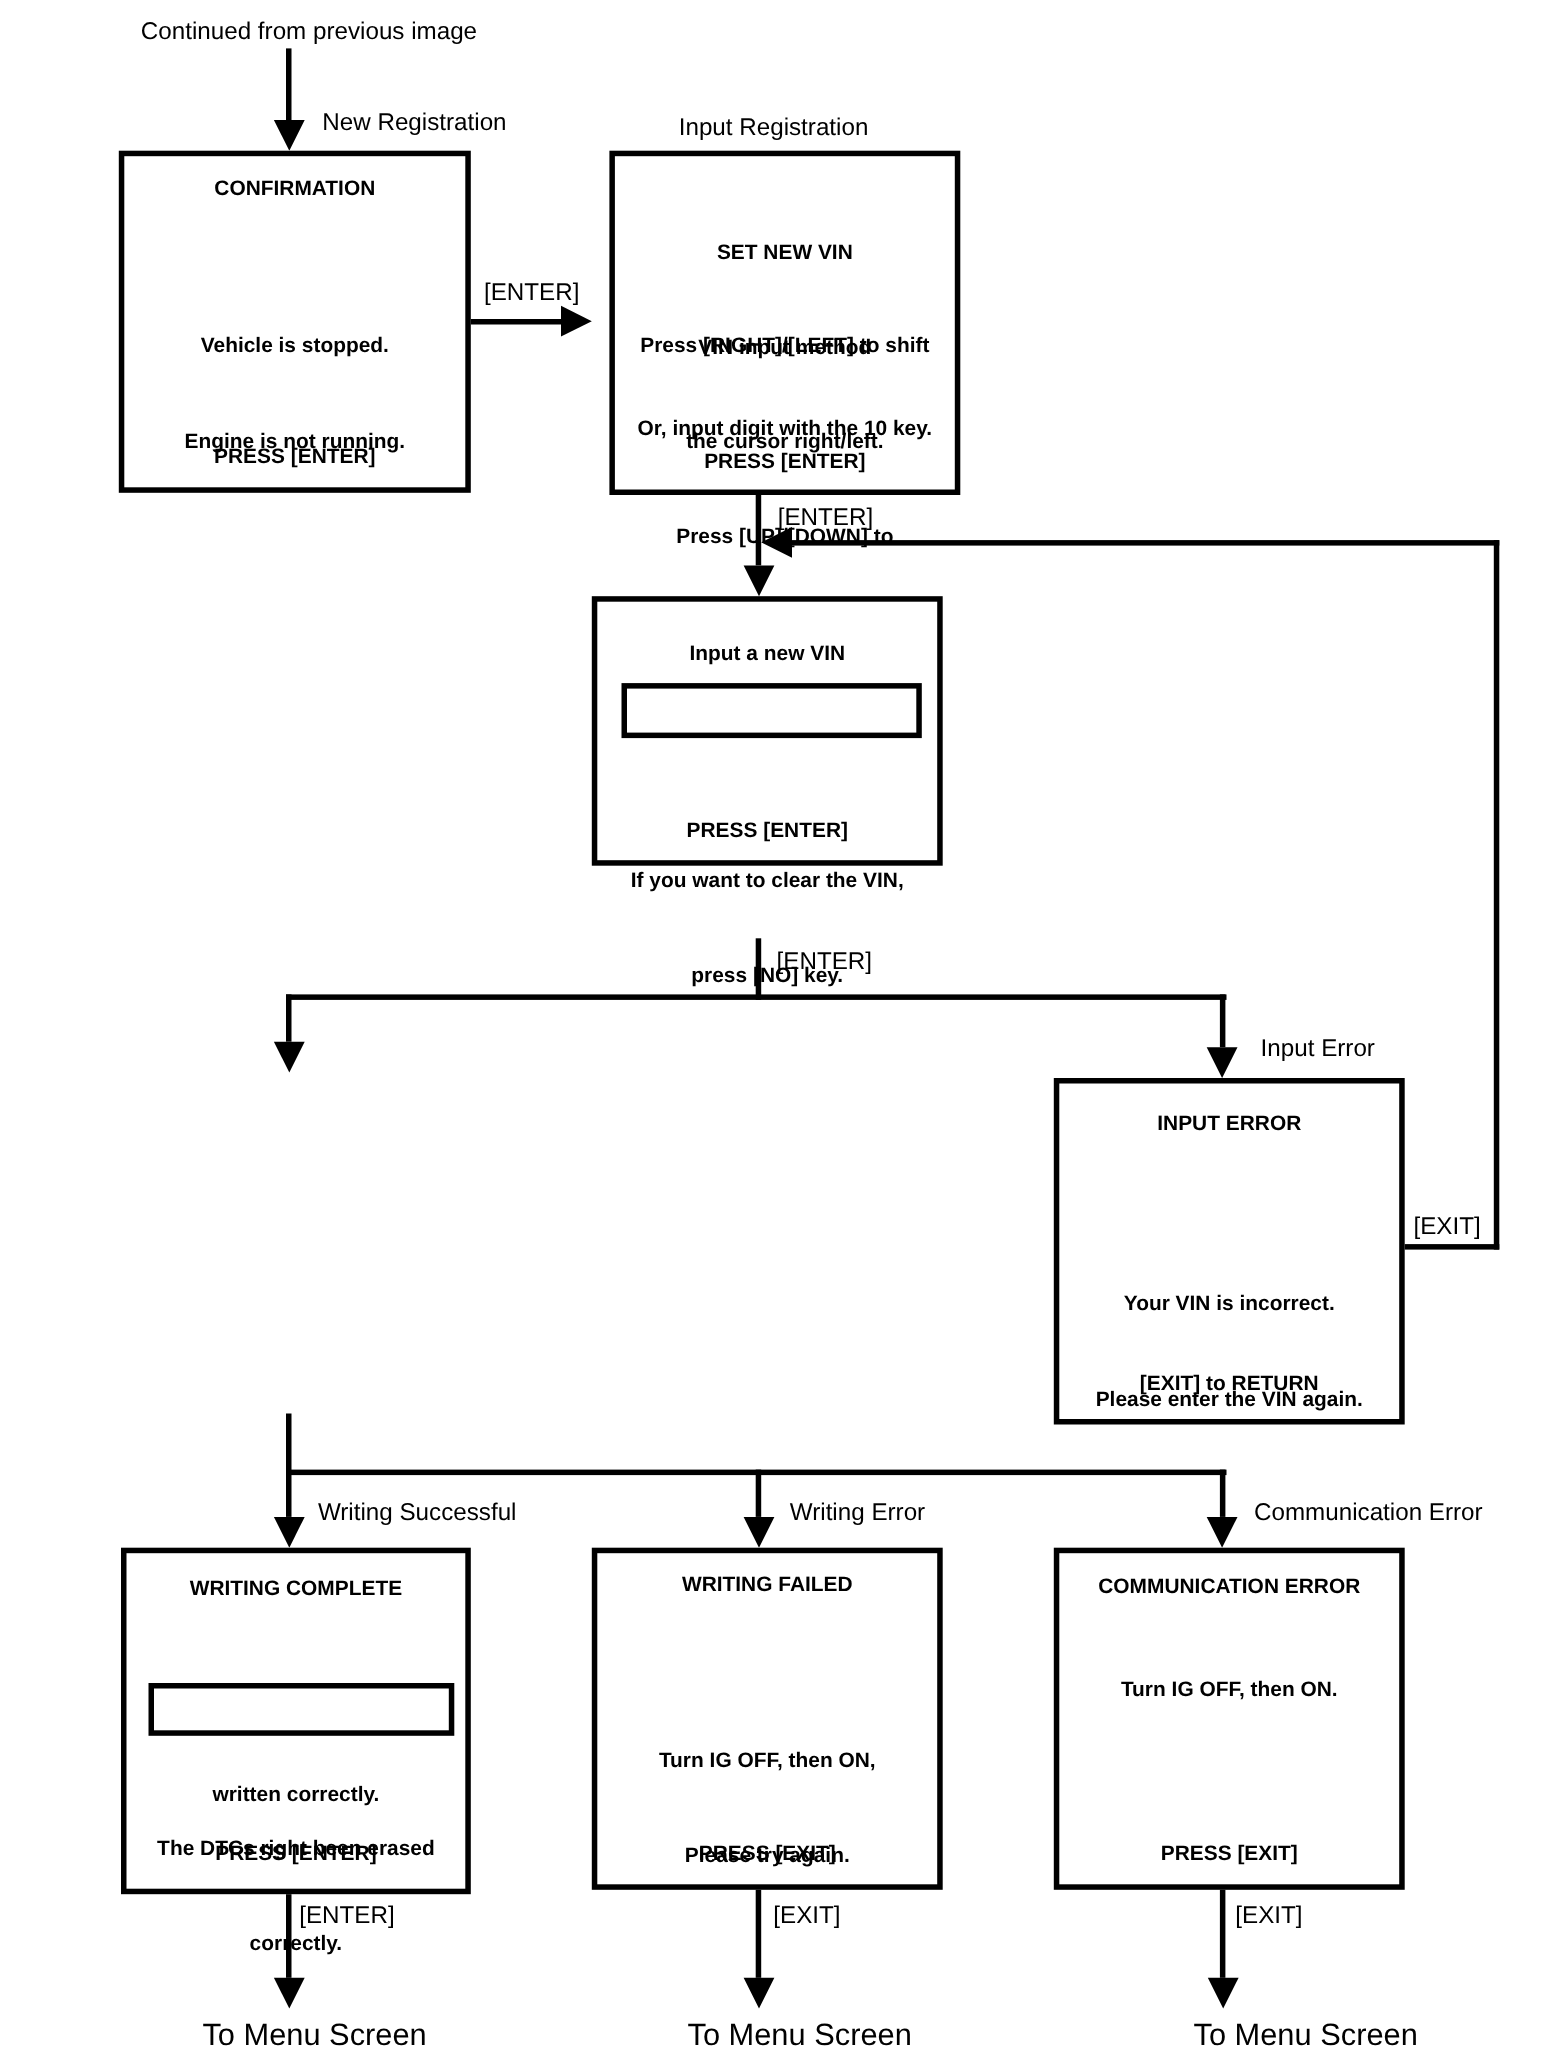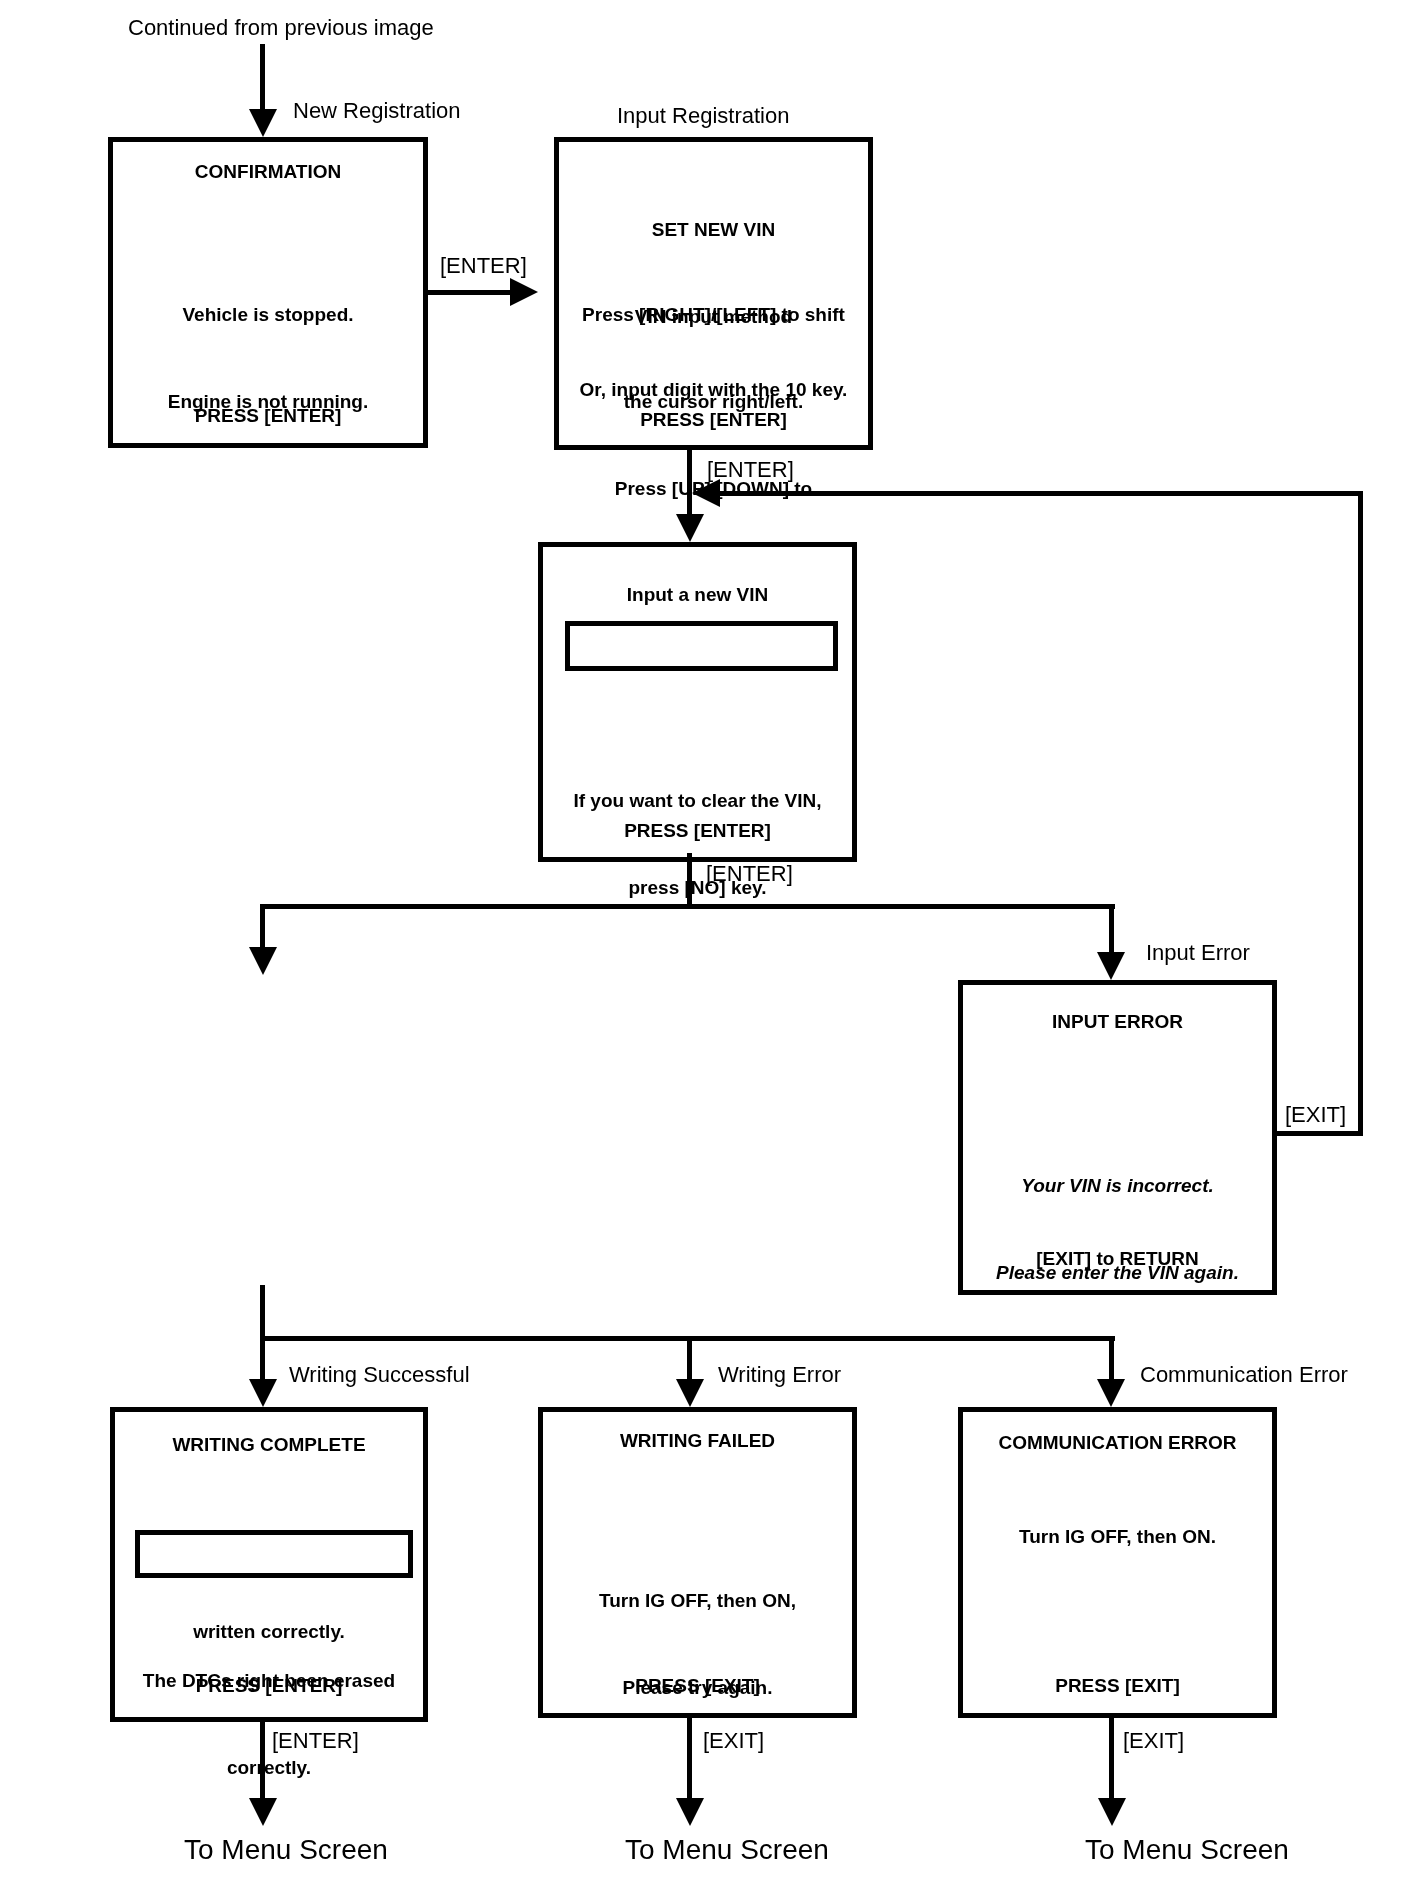--- a/index.html
+++ b/index.html
@@ -91,21 +91,21 @@
     <div class="f" style="bottom:14px;">PRESS [ENTER]</div>
   </div>
 
   <div class="vline" style="left:687px; top:450px; height:64px;"></div>
   <div class="lbl" style="left:707px; top:458px;">[ENTER]</div>
   <div class="arr-l" style="left:692px; top:479px;"></div>
   <div class="hline" style="left:720px; top:491px; width:643px;"></div>
   <div class="vline" style="left:1358px; top:491px; height:645px;"></div>
   <div class="arr-d" style="left:676px; top:514px;"></div>
 
-  <div class="node" style="left:538px; top:542px; width:319px; height:320px;">
+  <div class="node" style="left:538px; top:542px; width:319px; height:245px;">
     <div class="t" style="top:33px;">Input a new VIN</div>
     <div class="field" style="left:22px; top:74px; width:273px; height:50px;"></div>
     <div class="b" style="top:181px;">
       <div>If you want to clear the VIN,</div>
       <div>press [NO] key.</div>
     </div>
     <div class="f" style="bottom:15px;">PRESS [ENTER]</div>
   </div>
 
   <div class="vline" style="left:687px; top:853px; height:56px;"></div>
@@ -113,21 +113,21 @@
   <div class="hline" style="left:260px; top:904px; width:855px;"></div>
   <div class="vline" style="left:260px; top:904px; height:43px;"></div>
   <div class="arr-d" style="left:249px; top:947px;"></div>
   <div class="vline" style="left:1109px; top:904px; height:48px;"></div>
   <div class="arr-d" style="left:1097px; top:952px;"></div>
   <div class="lbl" style="left:1146px; top:941px;">Input Error</div>
 
 
   <div class="node" style="left:958px; top:980px; width:319px; height:315px;">
     <div class="t" style="top:22px;">INPUT ERROR</div>
-    <div class="b" style="top:128px;font-style:italic;">
+    <div class="b" style="top:128px;">
       <div>Your VIN is incorrect.</div>
       <div>Please enter the VIN again.</div>
     </div>
     <div class="f" style="bottom:20px;">[EXIT] to RETURN</div>
   </div>
 
   <div class="hline" style="left:1277px; top:1131px; width:86px;"></div>
   <div class="lbl" style="left:1285px; top:1103px;">[EXIT]</div>
 
   <div class="vline" style="left:260px; top:1285px; height:94px;"></div>

